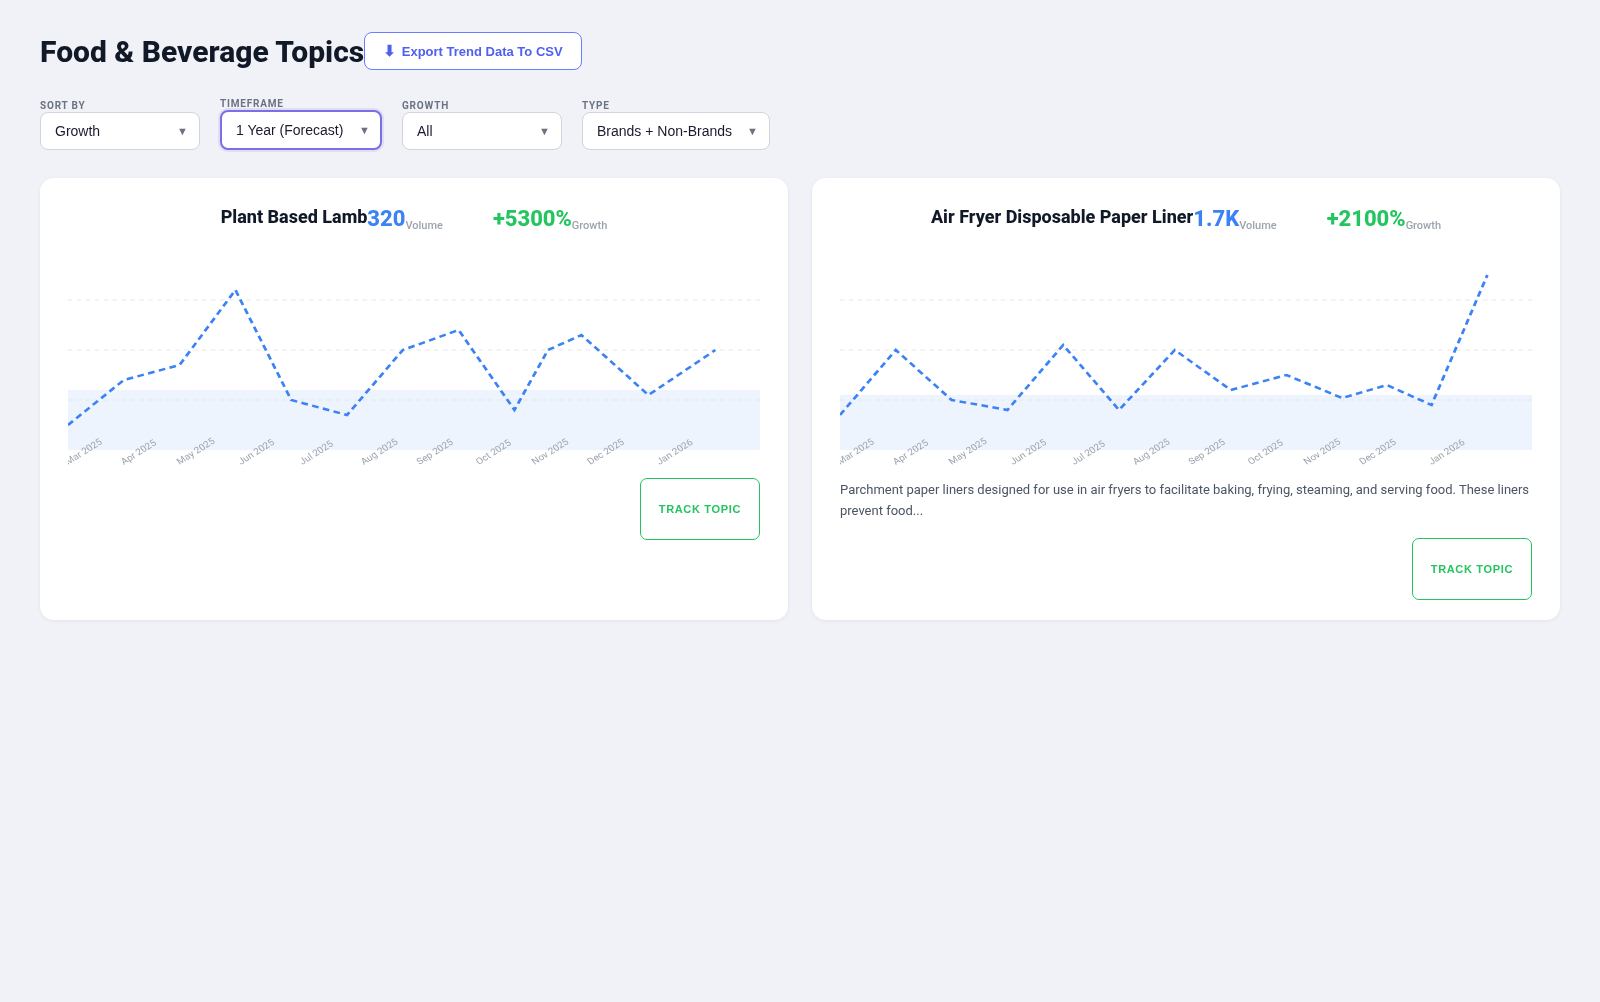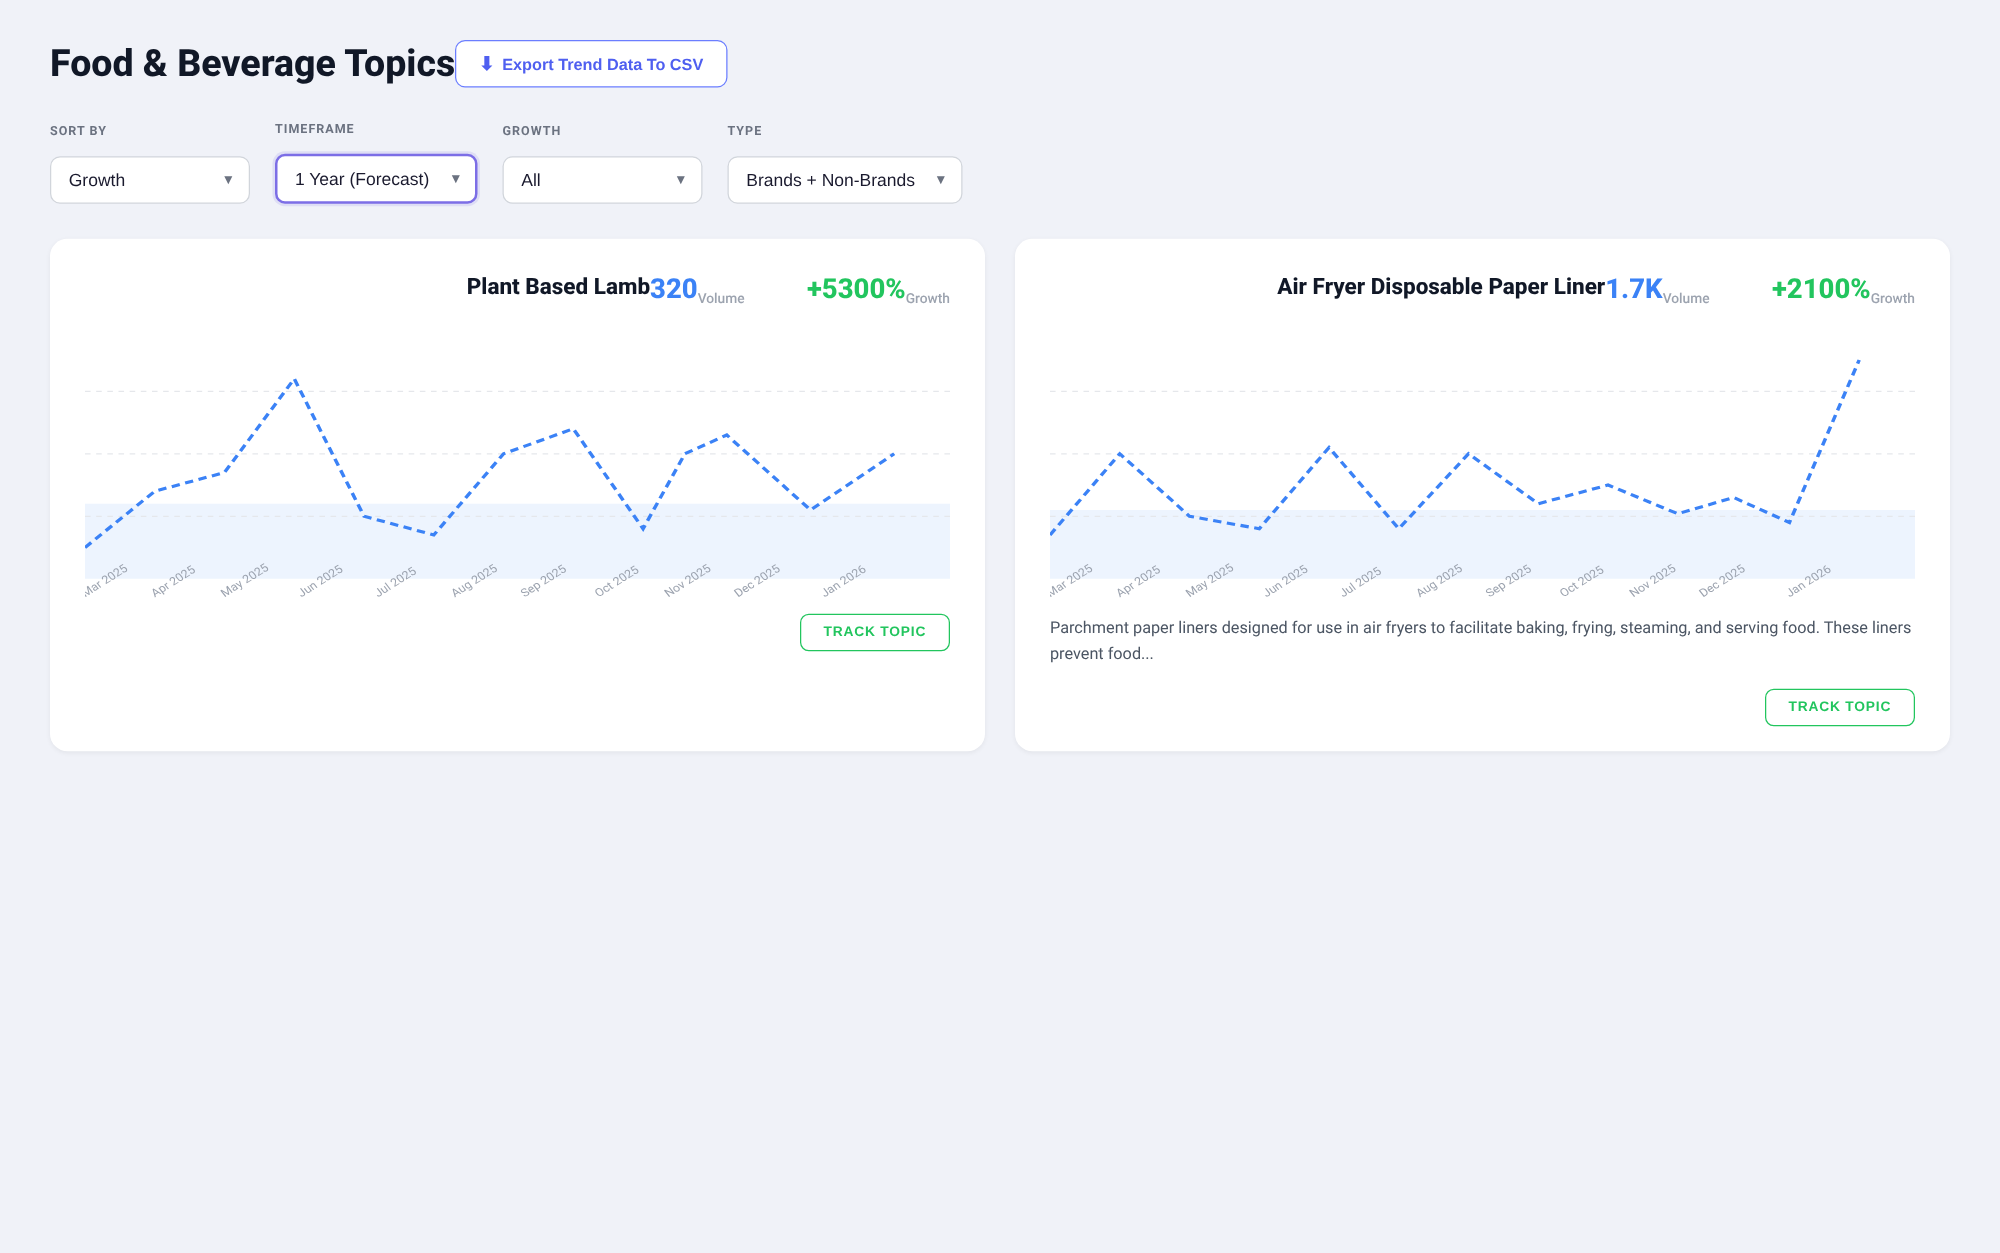--- a/index.html
+++ b/index.html
@@ -46,21 +46,21 @@
     .filters {
       display: flex;
       gap: 20px;
       margin-bottom: 28px;
       align-items: flex-end;
     }
 
     .filter-group {
       display: flex;
       flex-direction: column;
-      gap: 14px;
+      gap: 1px;
     }
 
     .filter-label {
       font-size: 10px;
       font-weight: 700;
       letter-spacing: 0.08em;
       color: #6b7280;
       text-transform: uppercase;
     }
 
@@ -105,21 +105,21 @@
     .card {
       background: white;
       border-radius: 14px;
       padding: 28px 28px 20px;
       box-shadow: 0 1px 4px rgba(0,0,0,0.06);
     }
 
     .card-header {
       display: flex;
       align-items: flex-start;
-      justify-content: flex-end;
+      justify-content: center;
       margin-bottom: 4px;
     }
 
     .card-title {
       font-size: 18px;
       font-weight: 800;
       color: #111827;
     }
 
     .card-metrics {
@@ -170,21 +170,21 @@
 
     .card-footer {
       display: flex;
       justify-content: flex-end;
     }
 
     .track-btn {
       border: 1.5px solid #22c55e;
       background: white;
       color: #22c55e;
-      padding: 8px 18px;
+      padding: 24px 18px;
       border-radius: 7px;
       font-size: 11px;
       font-weight: 700;
       letter-spacing: 0.06em;
       cursor: pointer;
       text-transform: uppercase;
     }
   </style>
 </head>
 <body>

